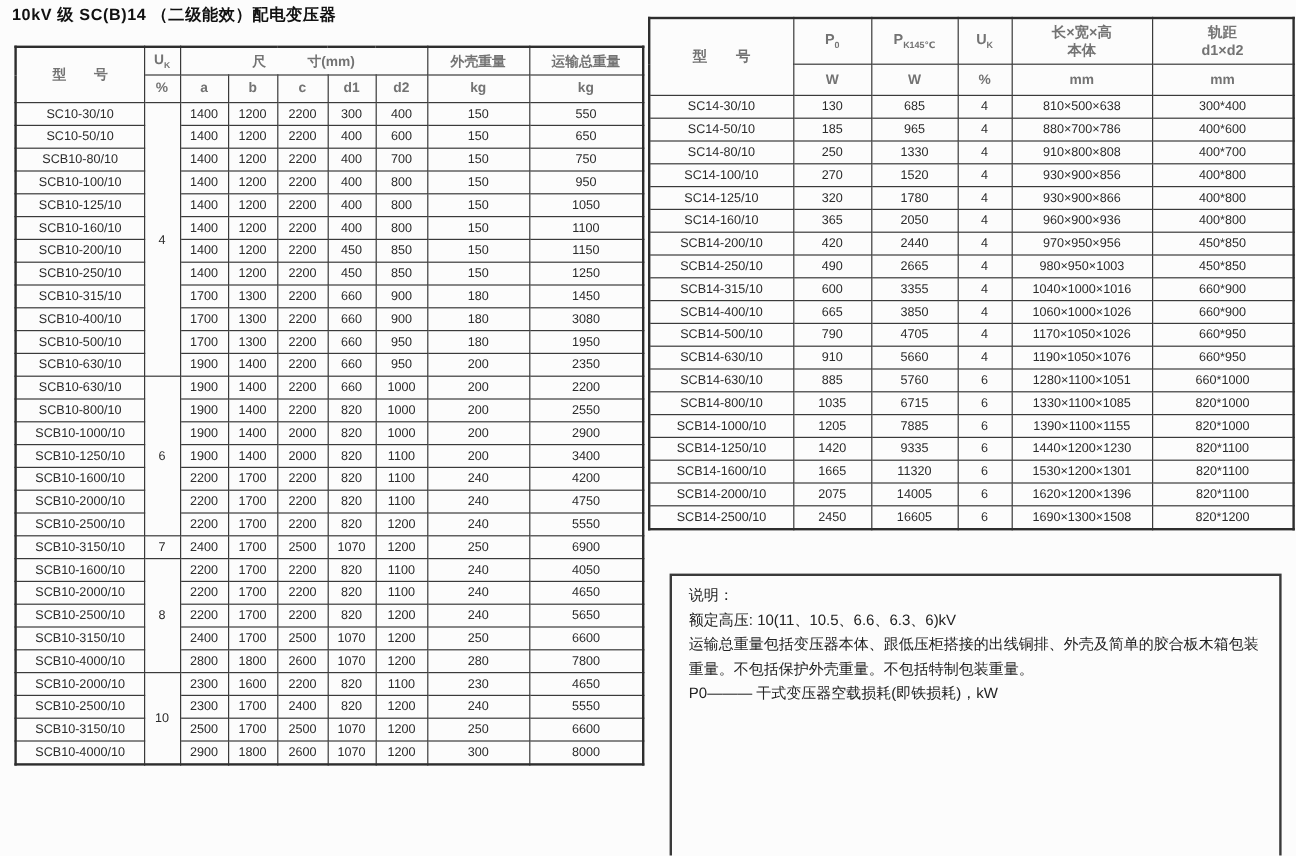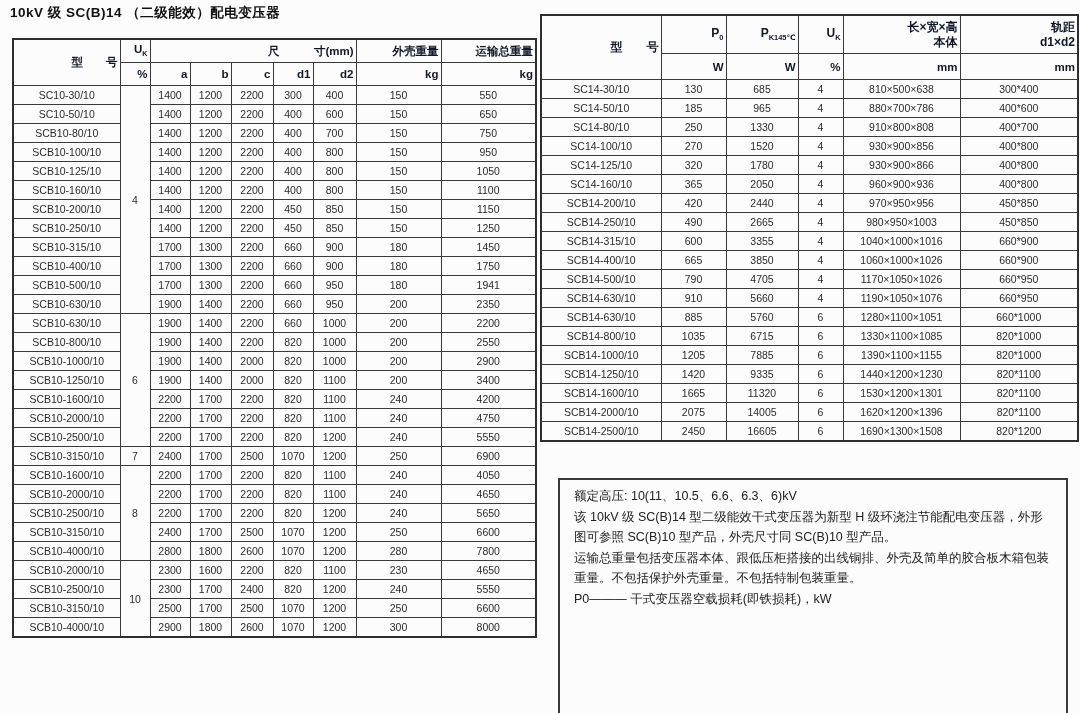--- a/index.html
+++ b/index.html
@@ -16,21 +16,21 @@
   table.spec{
     border-collapse:collapse;table-layout:fixed;
     background:transparent;
   }
   table.spec th,table.spec td{
     border:1px solid #3a3a3a;
     text-align:center;vertical-align:middle;
     padding:0 2px;overflow:hidden;white-space:nowrap;
   }
   table.spec{border:2px solid #2e2e2e;}
-  table.spec th{font-weight:bold;color:#0f172a;text-align:right;}
+  table.spec th{font-weight:bold;color:#737373;}
   
   .left-wrap{position:absolute;left:12px;top:38px;}
   .left-wrap table{width:523px;}
   .left-wrap thead th{height:22px;font-size:11.5px;}
   .left-wrap tbody td{height:18px;font-size:10.5px;color:#2b2b2b;}
   
   .right-wrap{position:absolute;left:540px;top:14px;}
   .right-wrap table{width:537px;}
   .right-wrap thead tr.r1 th{height:37px;font-size:12px;}
   .right-wrap thead tr.r2 th{height:25px;font-size:11.5px;font-weight:bold;}
@@ -176,31 +176,31 @@
           <td>1450</td>
         </tr>
         <tr>
           <td>SCB10-400/10</td>
           <td>1700</td>
           <td>1300</td>
           <td>2200</td>
           <td>660</td>
           <td>900</td>
           <td>180</td>
-          <td>1750</td>
+          <td>3080</td>
         </tr>
         <tr>
           <td>SCB10-500/10</td>
           <td>1700</td>
           <td>1300</td>
           <td>2200</td>
           <td>660</td>
           <td>950</td>
           <td>180</td>
-          <td>1941</td>
+          <td>1950</td>
         </tr>
         <tr>
           <td>SCB10-630/10</td>
           <td>1900</td>
           <td>1400</td>
           <td>2200</td>
           <td>660</td>
           <td>950</td>
           <td>200</td>
           <td>2350</td>
@@ -567,17 +567,17 @@
           <td>16605</td>
           <td>6</td>
           <td>1690×1300×1508</td>
           <td>820*1200</td>
         </tr>
       </tbody>
   </table>
 </div>
 
 <div class="notes-box">
+    <div class="note-line">说明：</div>
     <div class="note-line">额定高压: 10(11、10.5、6.6、6.3、6)kV</div>
-    <div class="note-line">该 10kV 级 SC(B)14 型二级能效干式变压器为新型 H 级环浇注节能配电变压器，外形图可参照 SC(B)10 型产品，外壳尺寸同 SC(B)10 型产品。</div>
     <div class="note-line">运输总重量包括变压器本体、跟低压柜搭接的出线铜排、外壳及简单的胶合板木箱包装重量。不包括保护外壳重量。不包括特制包装重量。</div>
     <div class="note-line">P0——— 干式变压器空载损耗(即铁损耗)，kW</div>
   </div>
 
 </body></html>

